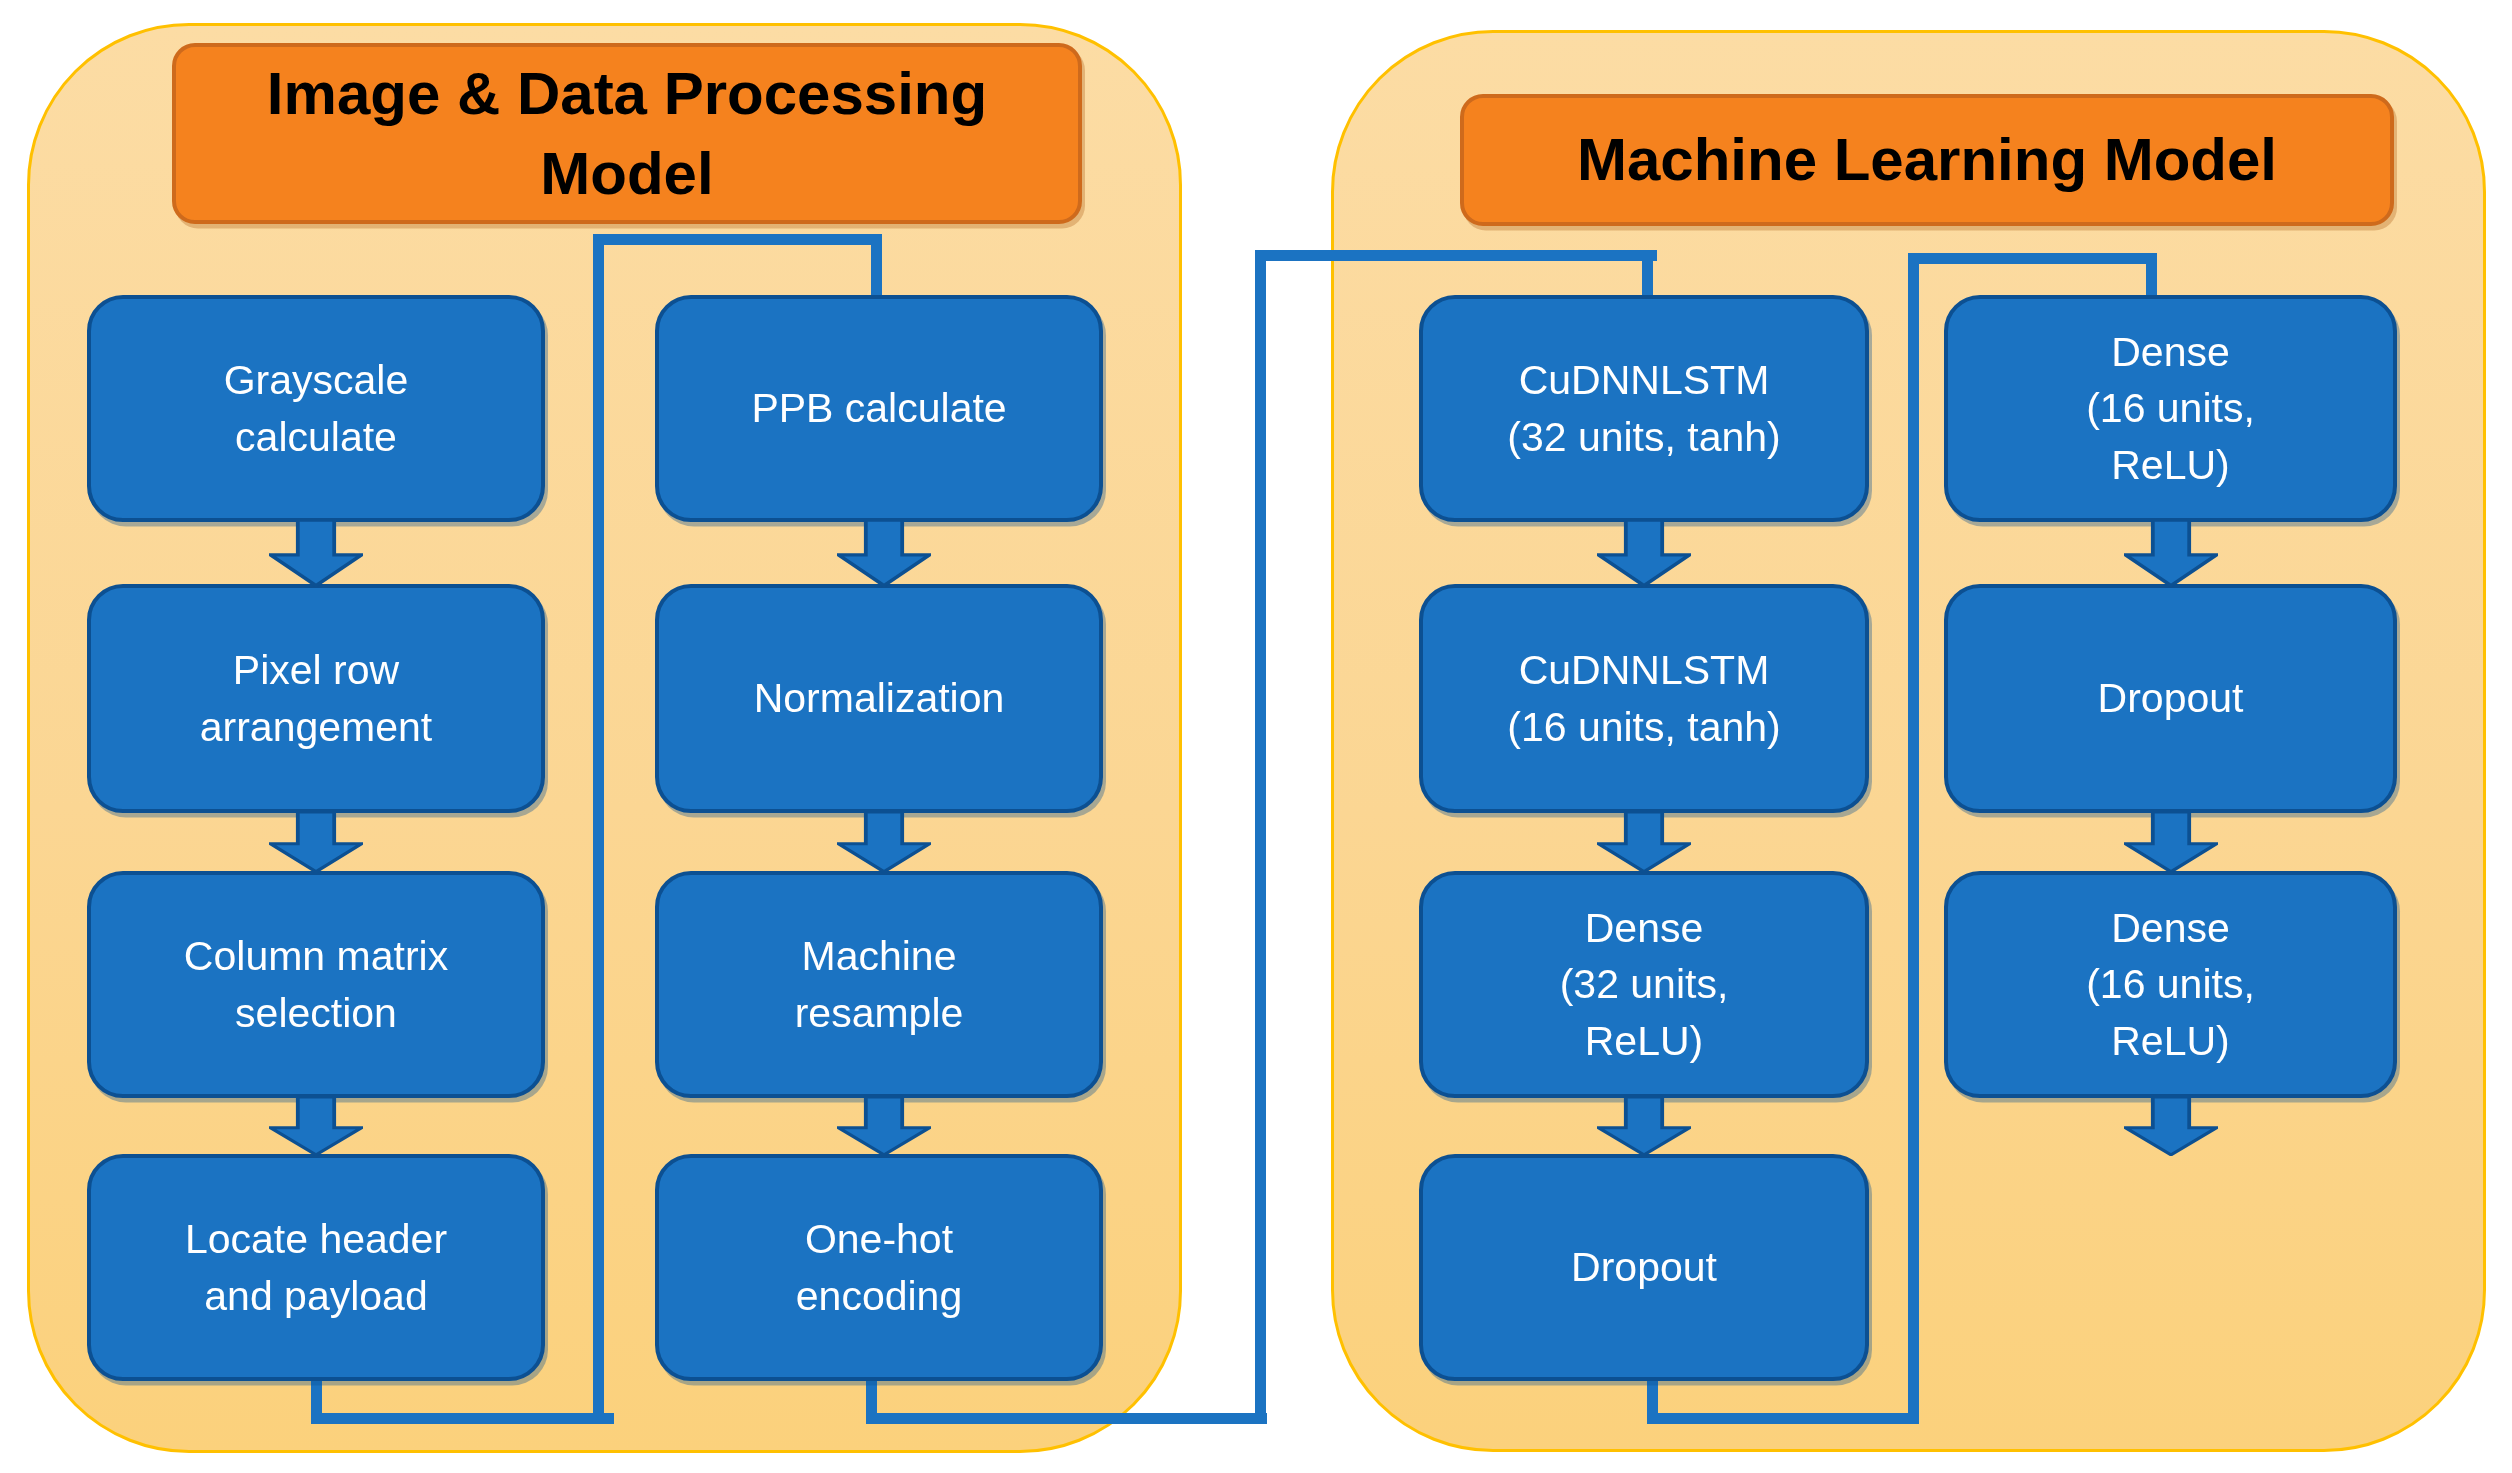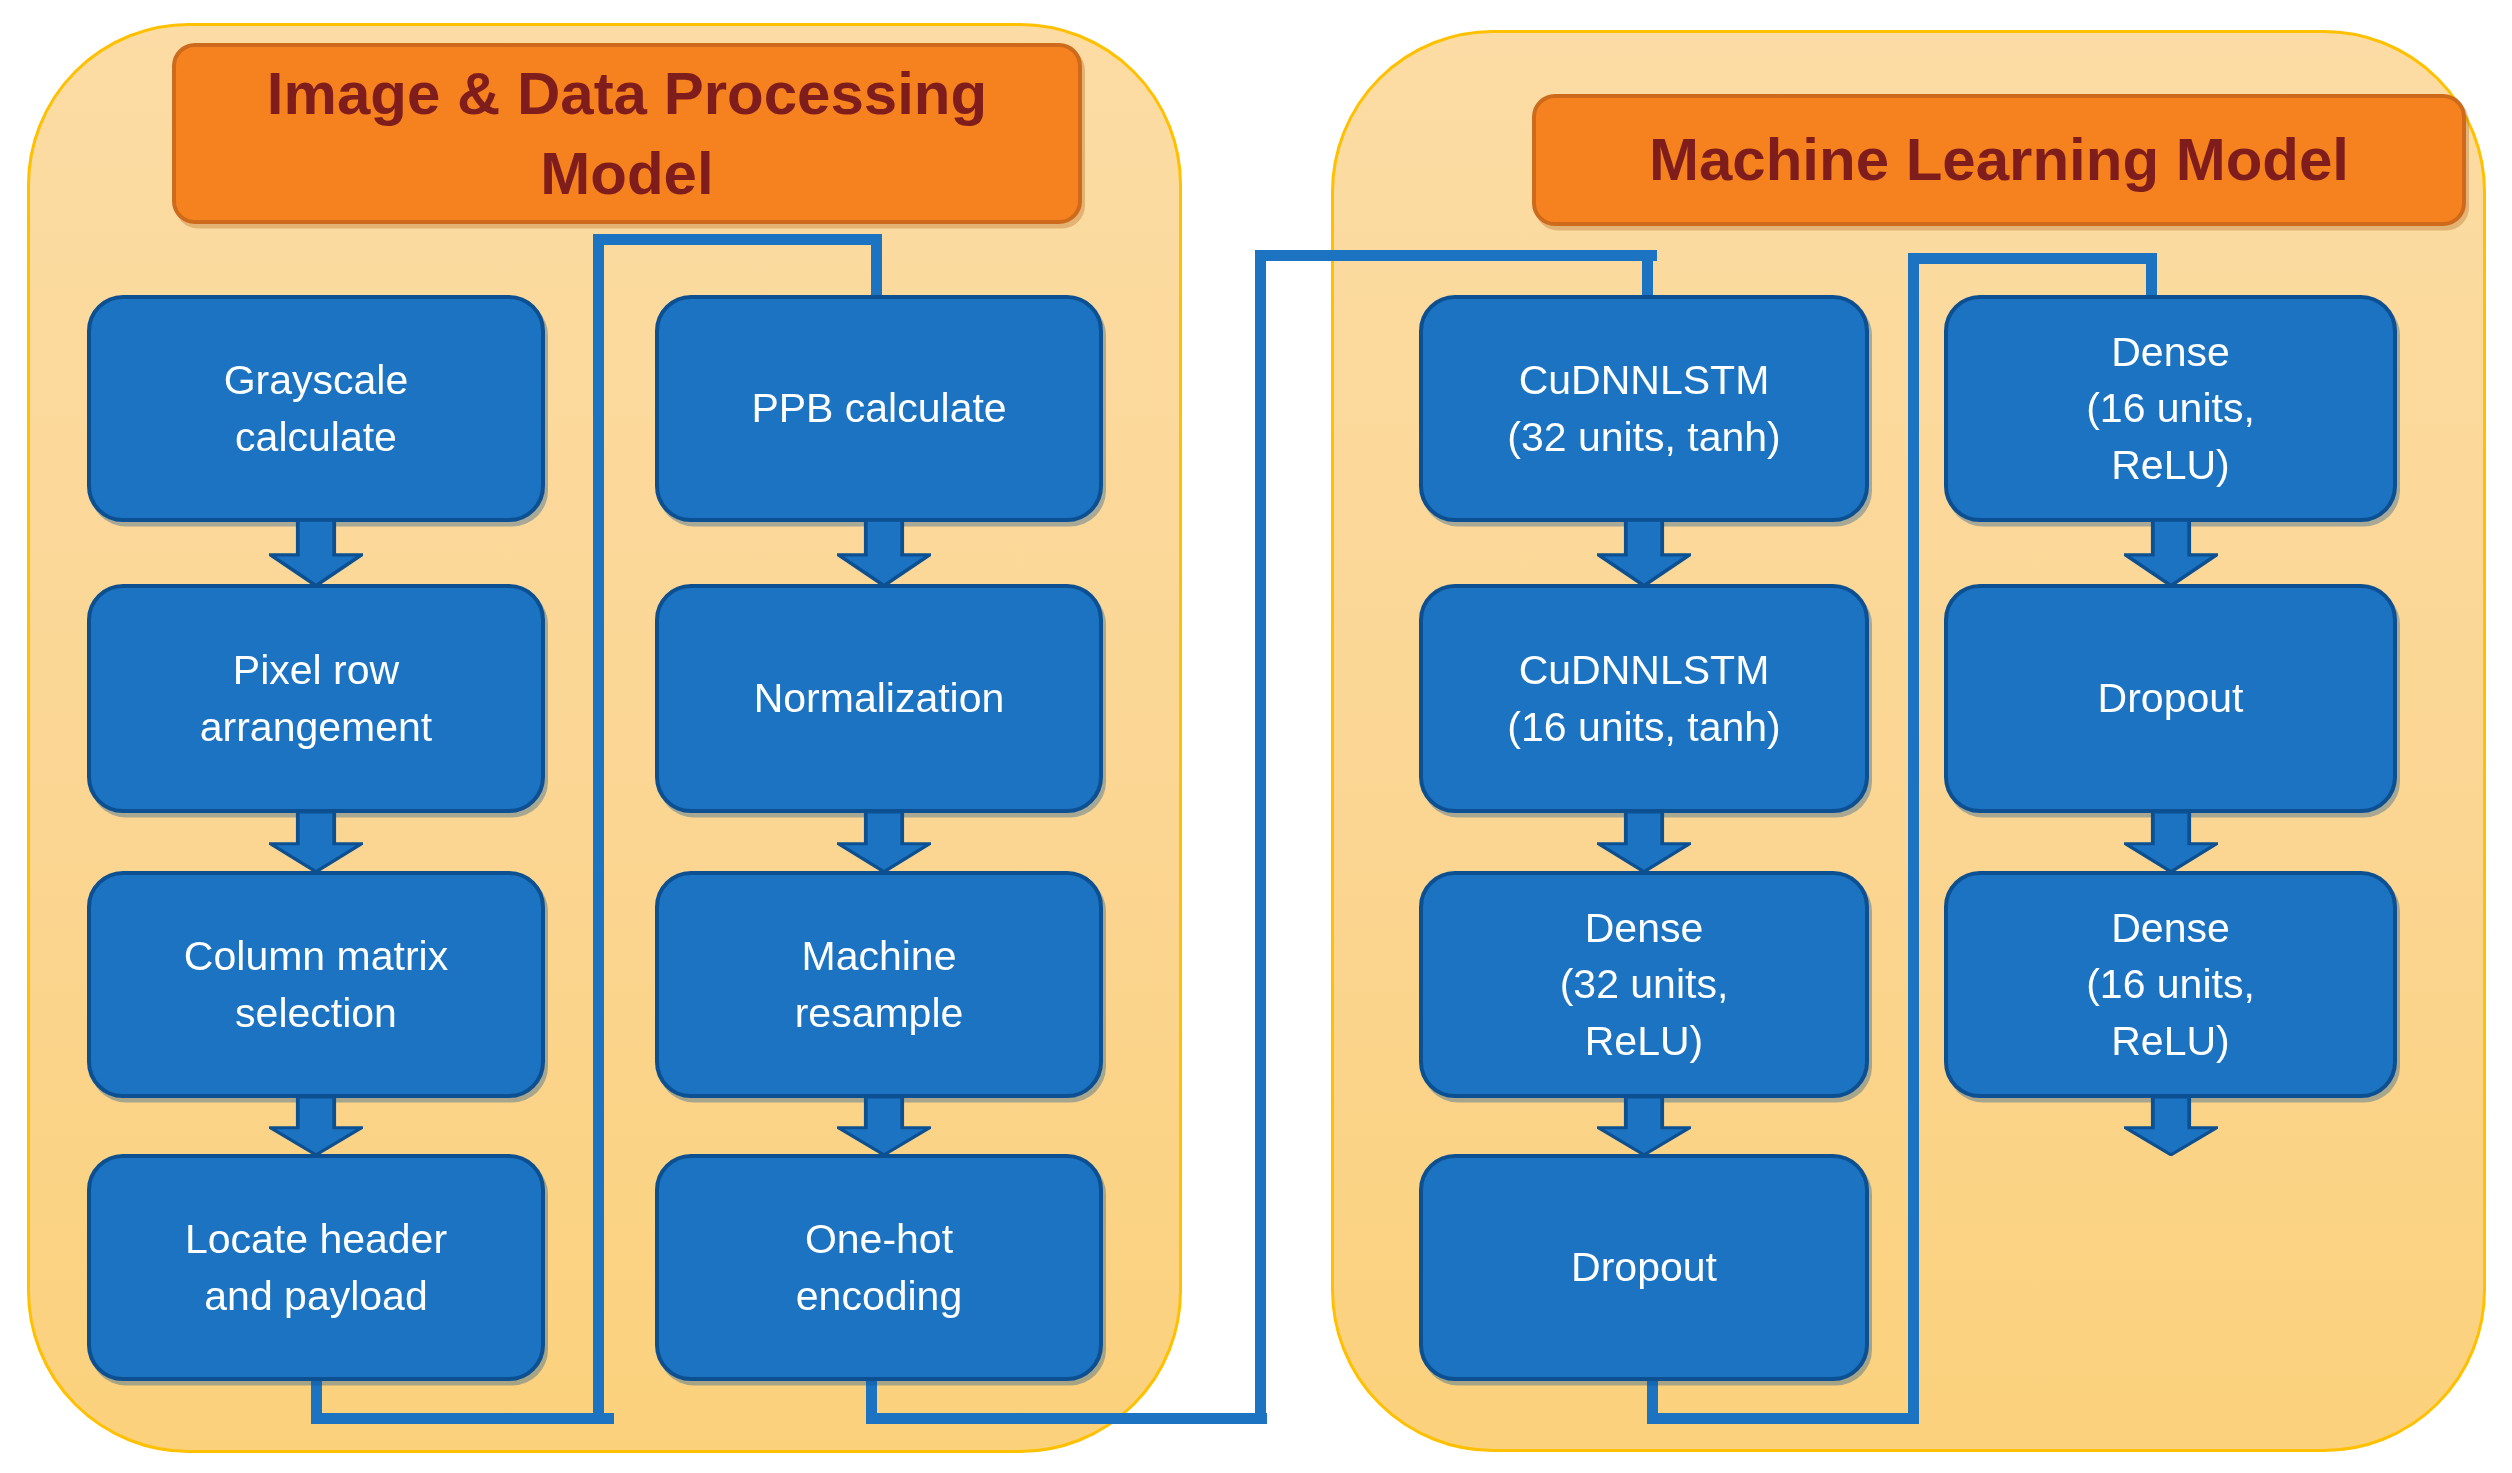--- a/index.html
+++ b/index.html
@@ -12,27 +12,27 @@
     position:absolute; box-sizing:border-box;
     background:linear-gradient(180deg, #FCDCA4 0%, #FBD693 55%, #FBD17C 100%);
     border:3.8px solid #FFC000; border-radius:162px;
   }
   #panel-left  { left:26.5px;   top:23px; width:1155px; height:1430px; }
   #panel-right { left:1331px; top:30px; width:1155px; height:1422px; }
   
   .header {
     position:absolute; box-sizing:border-box; z-index:3;
     background:#F5821E; border:4.5px solid #CE6A1C; border-radius:23px;
-    color:#7f1d1d; font-weight:bold; font-size:60px; line-height:1.32;
+    color:#000000; font-weight:bold; font-size:60px; line-height:1.32;
     display:flex; align-items:center; justify-content:center;
     text-align:center; white-space:pre-line;
     box-shadow:3px 4.5px 0 rgba(170,85,15,0.30);
   }
   #header-left  { left:172px;  top:43px;  width:910px; height:181px; }
-  #header-right { left:1532px; top:94px; width:934px; height:132px; }
+  #header-right { left:1460px; top:94px; width:934px; height:132px; }
   
   .box {
     position:absolute; box-sizing:border-box; z-index:3;
     background:#1B73C2; border:4.5px solid #0C5092; border-radius:36px;
     color:#ffffff; font-size:41px; line-height:1.38;
     display:flex; align-items:center; justify-content:center;
     text-align:center; white-space:pre-line;
     box-shadow:3px 4.5px 0 rgba(12,80,146,0.35);
   }
   .c1 { left:87px;  width:458px; }

